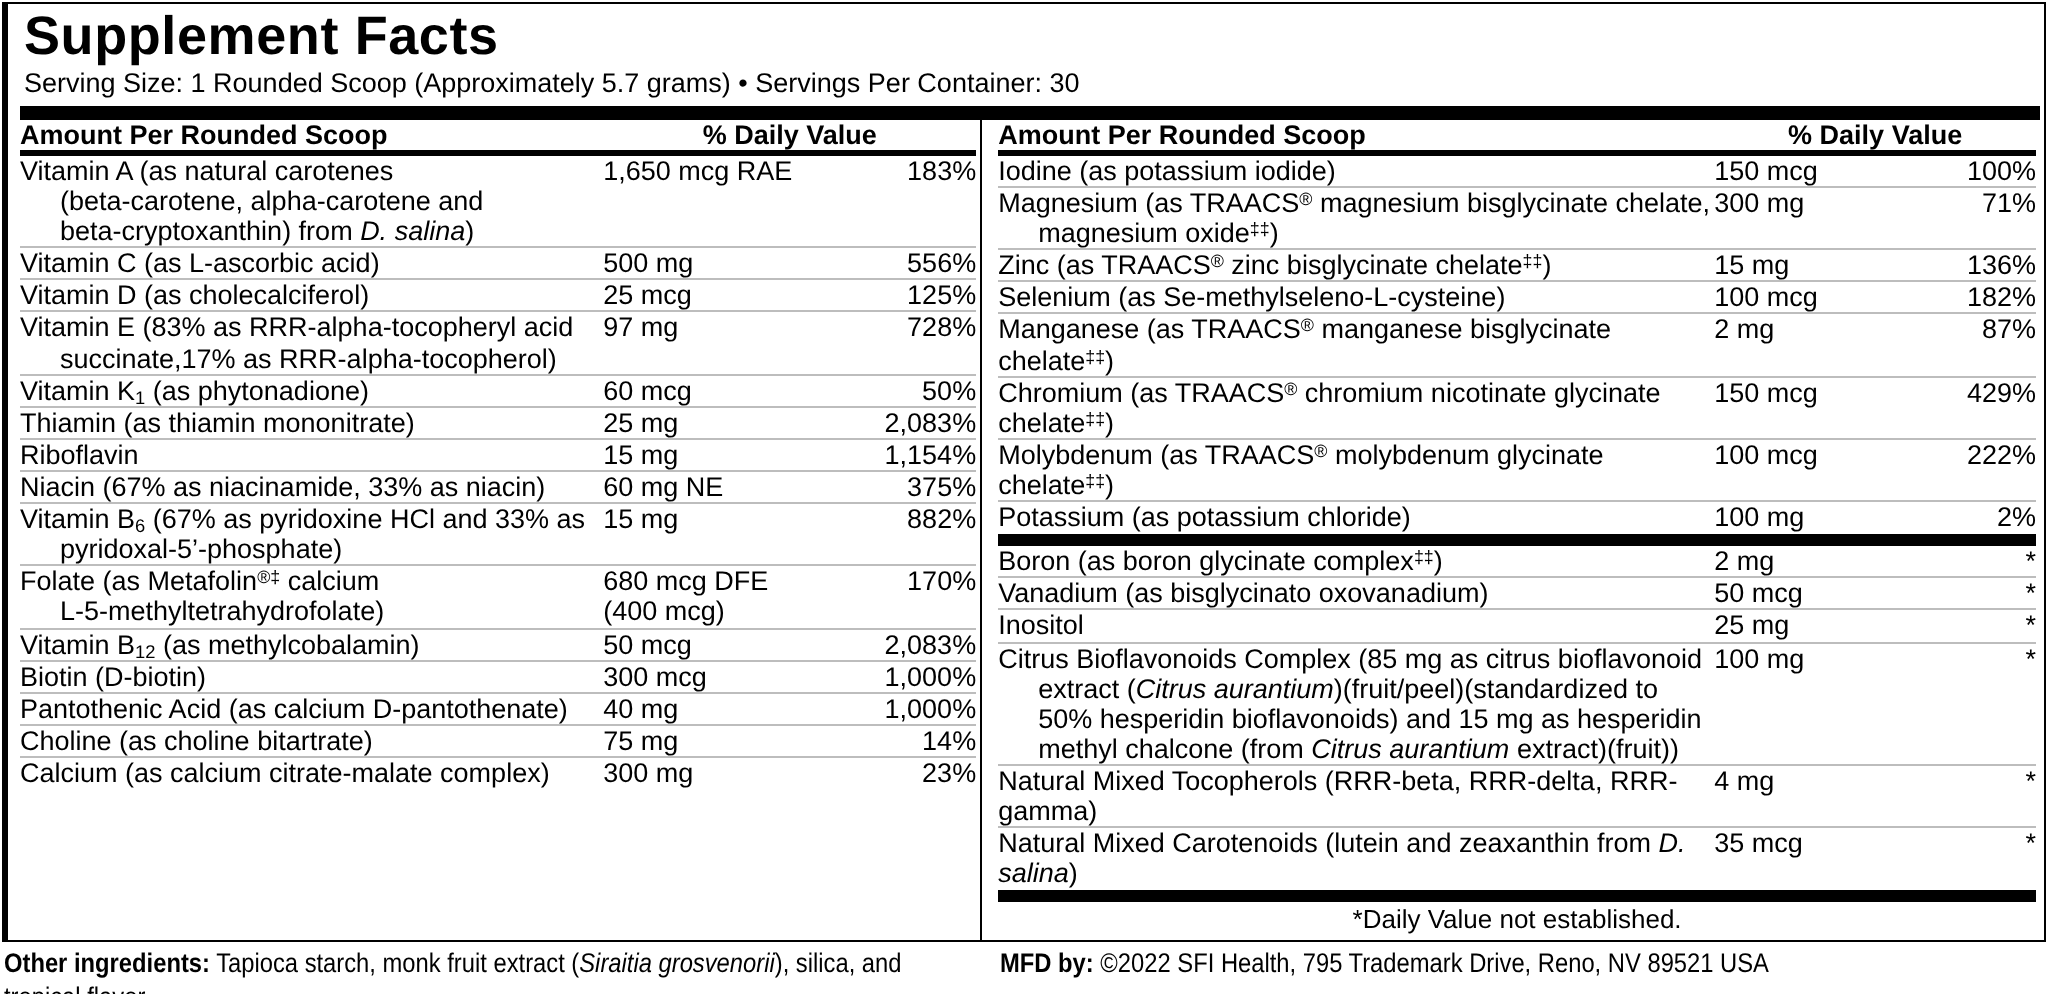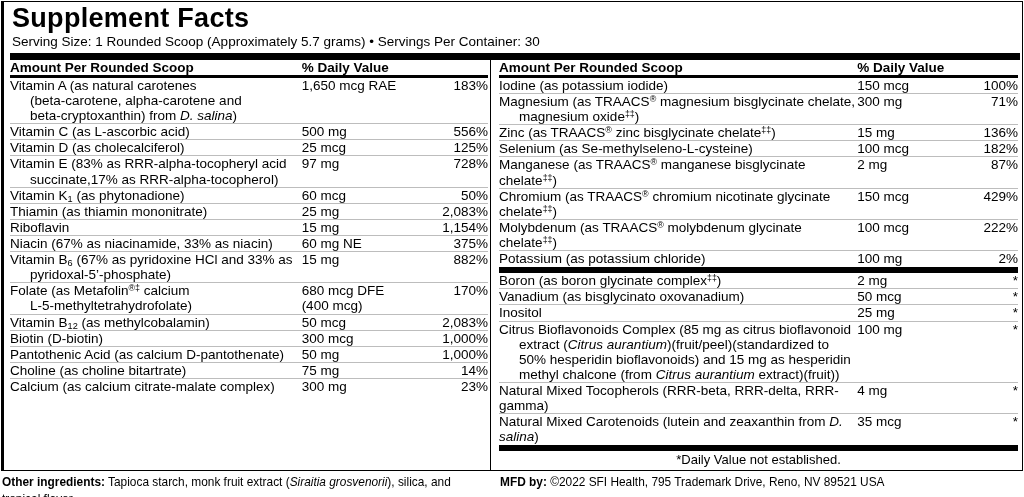--- a/index.html
+++ b/index.html
@@ -85,21 +85,21 @@
   }
 
   .hdr td {
     font-size: 13.5px;
     font-weight: bold;
     padding: 1px 0 1px 0;
     border-bottom: 3.5px solid #000;
     white-space: nowrap;
     margin-top: 24px;
   }
-  .hdr .c-dv { text-align: left; }
+  .hdr .c-dv { text-align: center; }
 
   .row td {
     font-size: 13.5px;
     line-height: 1.12;
     padding: 2px 0 2px 0;
     border-bottom: 1px solid #bdbdbd;
   }
   .row:last-child td { border-bottom: none; }
 
   .row.no-rule td { border-bottom: none; }
@@ -248,21 +248,21 @@
                 <td class="c-amt">50 mcg</td>
                 <td class="c-dv">2,083%</td>
               </tr>
               <tr class="row">
                 <td class="c-name">Biotin (D-biotin)</td>
                 <td class="c-amt">300 mcg</td>
                 <td class="c-dv">1,000%</td>
               </tr>
               <tr class="row">
                 <td class="c-name">Pantothenic Acid (as calcium D-pantothenate)</td>
-                <td class="c-amt">50 mg</td>
+                <td class="c-amt">40 mg</td>
                 <td class="c-dv">1,000%</td>
               </tr>
               <tr class="row">
                 <td class="c-name">Choline (as choline bitartrate)</td>
                 <td class="c-amt">75 mg</td>
                 <td class="c-dv">14%</td>
               </tr>
               <tr class="row no-rule">
                 <td class="c-name">Calcium (as calcium citrate-malate complex)</td>
                 <td class="c-amt">300 mg</td>

